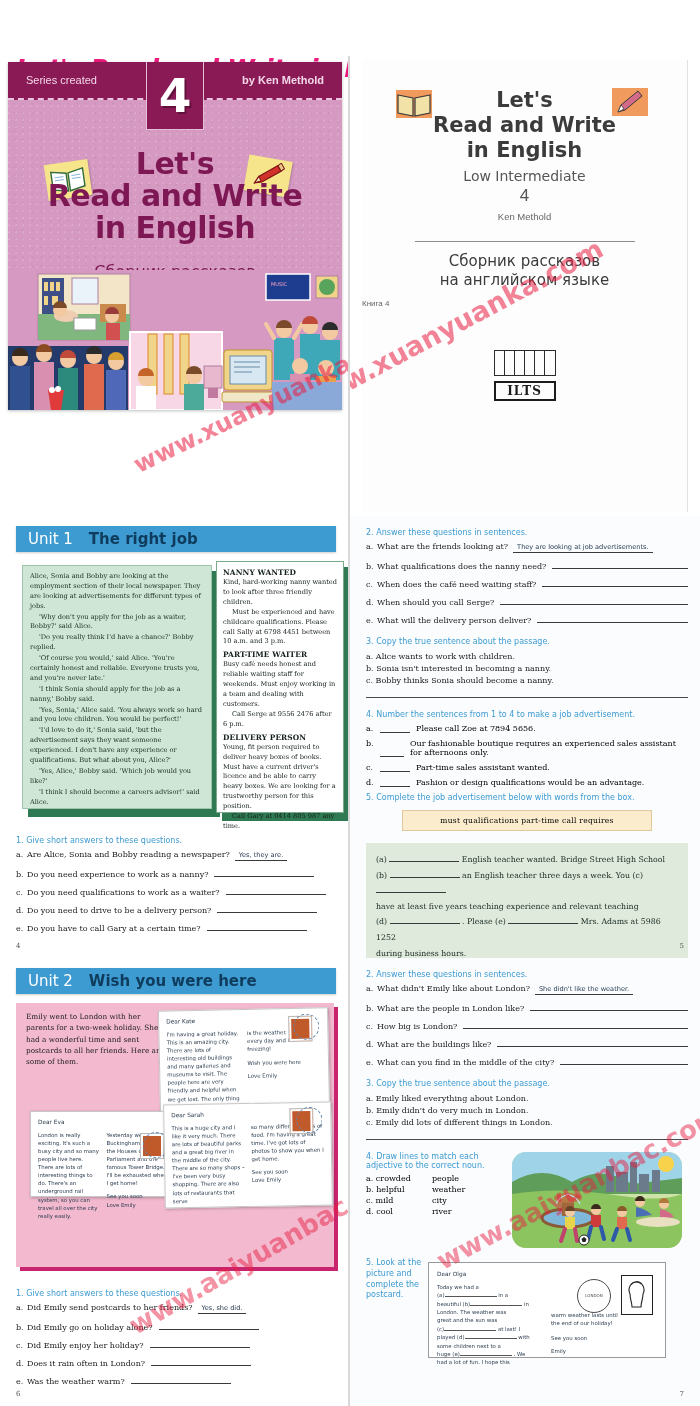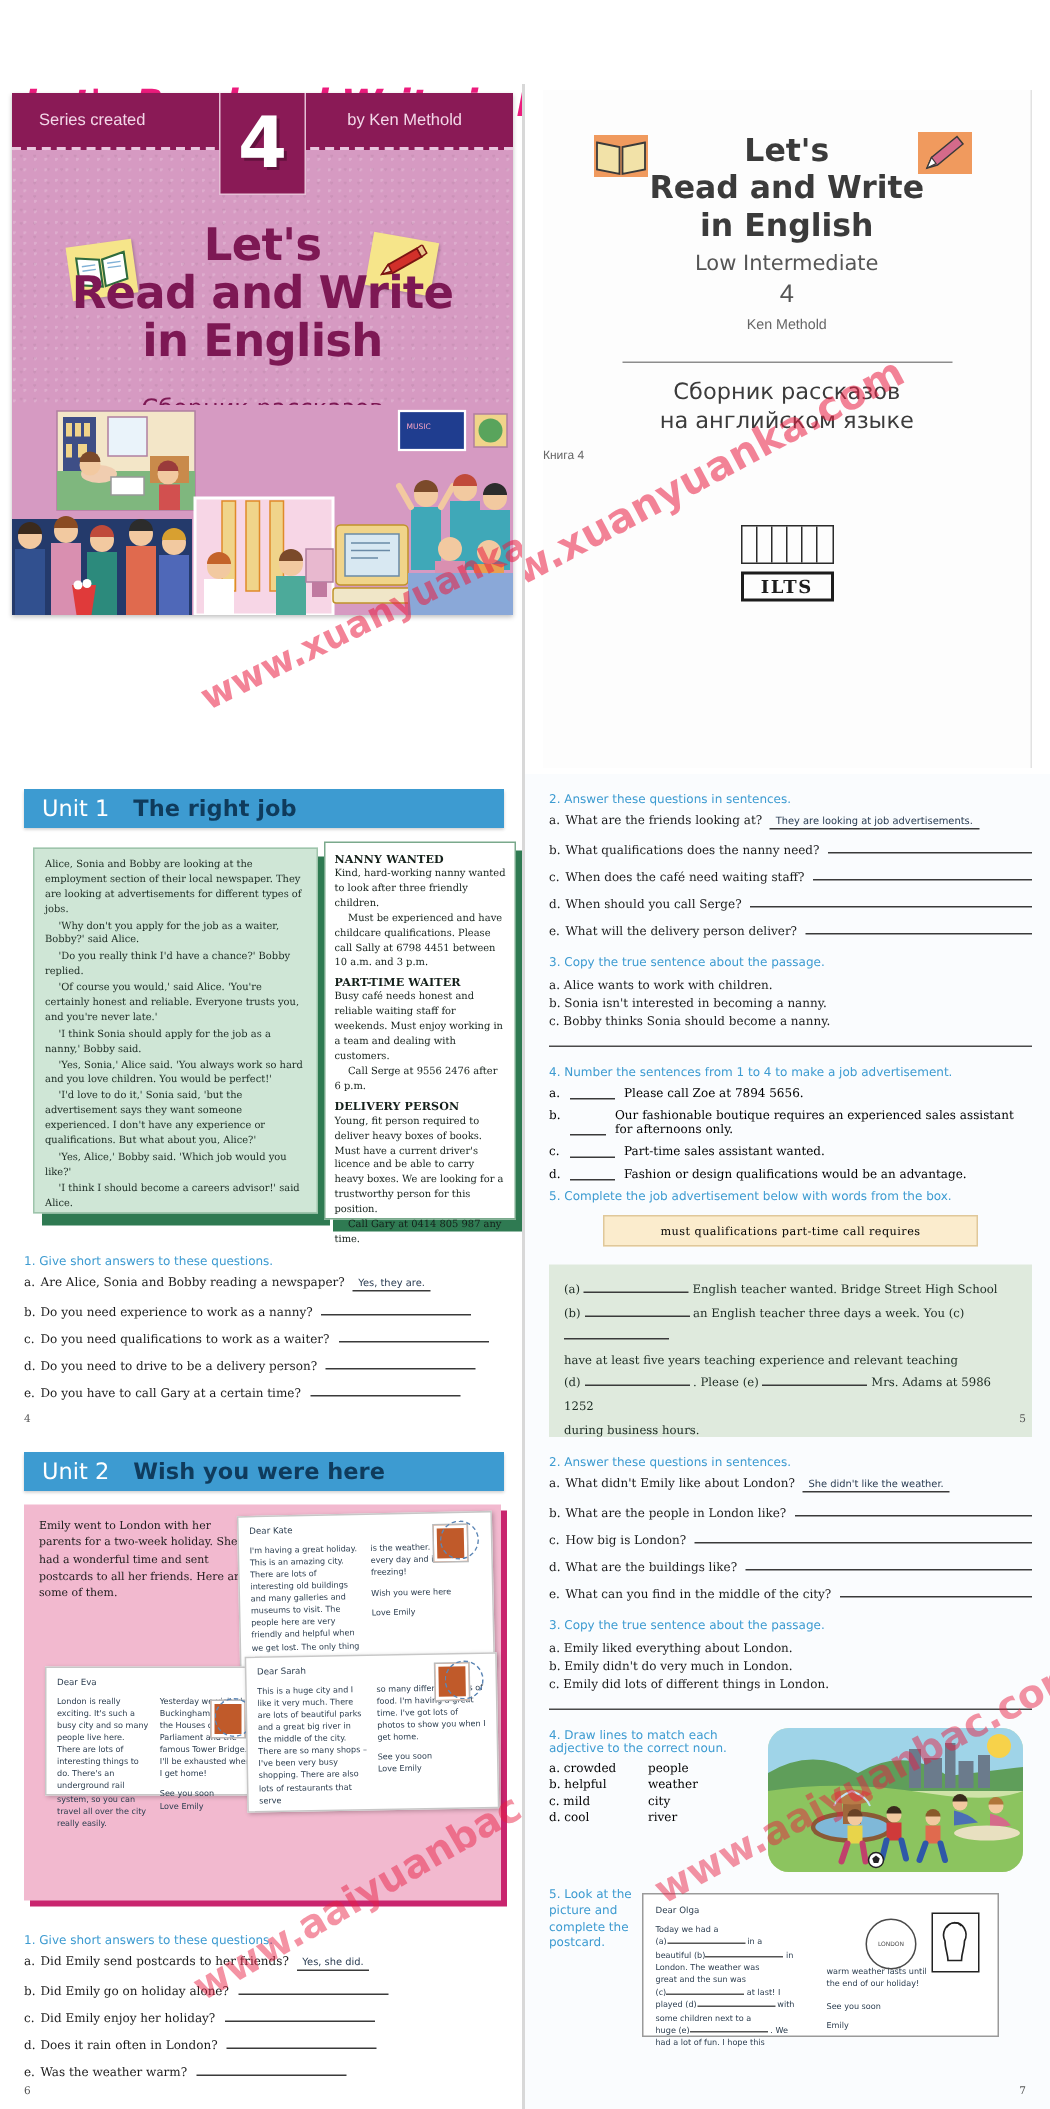--- a/index.html
+++ b/index.html
@@ -45,21 +45,21 @@
     overflow:hidden;
     box-shadow: 0 1px 3px rgba(0,0,0,.25);
   }
   .cover-topband {
     position:absolute; left:0; top:0; width:100%; height:38px;
     background:#8a1a56;
     display:flex; align-items:center; justify-content:space-between;
     border-bottom:2px dashed #e9c6de;
   }
   .cover-topband .sc { color:#f3d7e8; font-size:11px; padding-left:18px; font-weight:normal;}
-  .cover-topband .km { color:#f3d7e8; font-size:11px; padding-right:34px; }
+  .cover-topband .km { color:#f3d7e8; font-size:11px; padding-right:18px;font-weight:bold; }
   .num-box {
     position:absolute; left:50%; top:0; transform:translateX(-50%);
     width:58px; height:68px; background:#8a1a56;
     border-left:1px solid #e5bfd6; border-right:1px solid #e5bfd6;
     border-bottom:1px solid #e5bfd6;
     display:flex; align-items:center; justify-content:center; z-index:3;
   }
   .num-box span { color:#fff; font-size:47px; font-weight:bold; line-height:1;
     text-shadow: 2px 2px 0 rgba(0,0,0,.28); font-family:"DejaVu Sans",sans-serif; }
 

